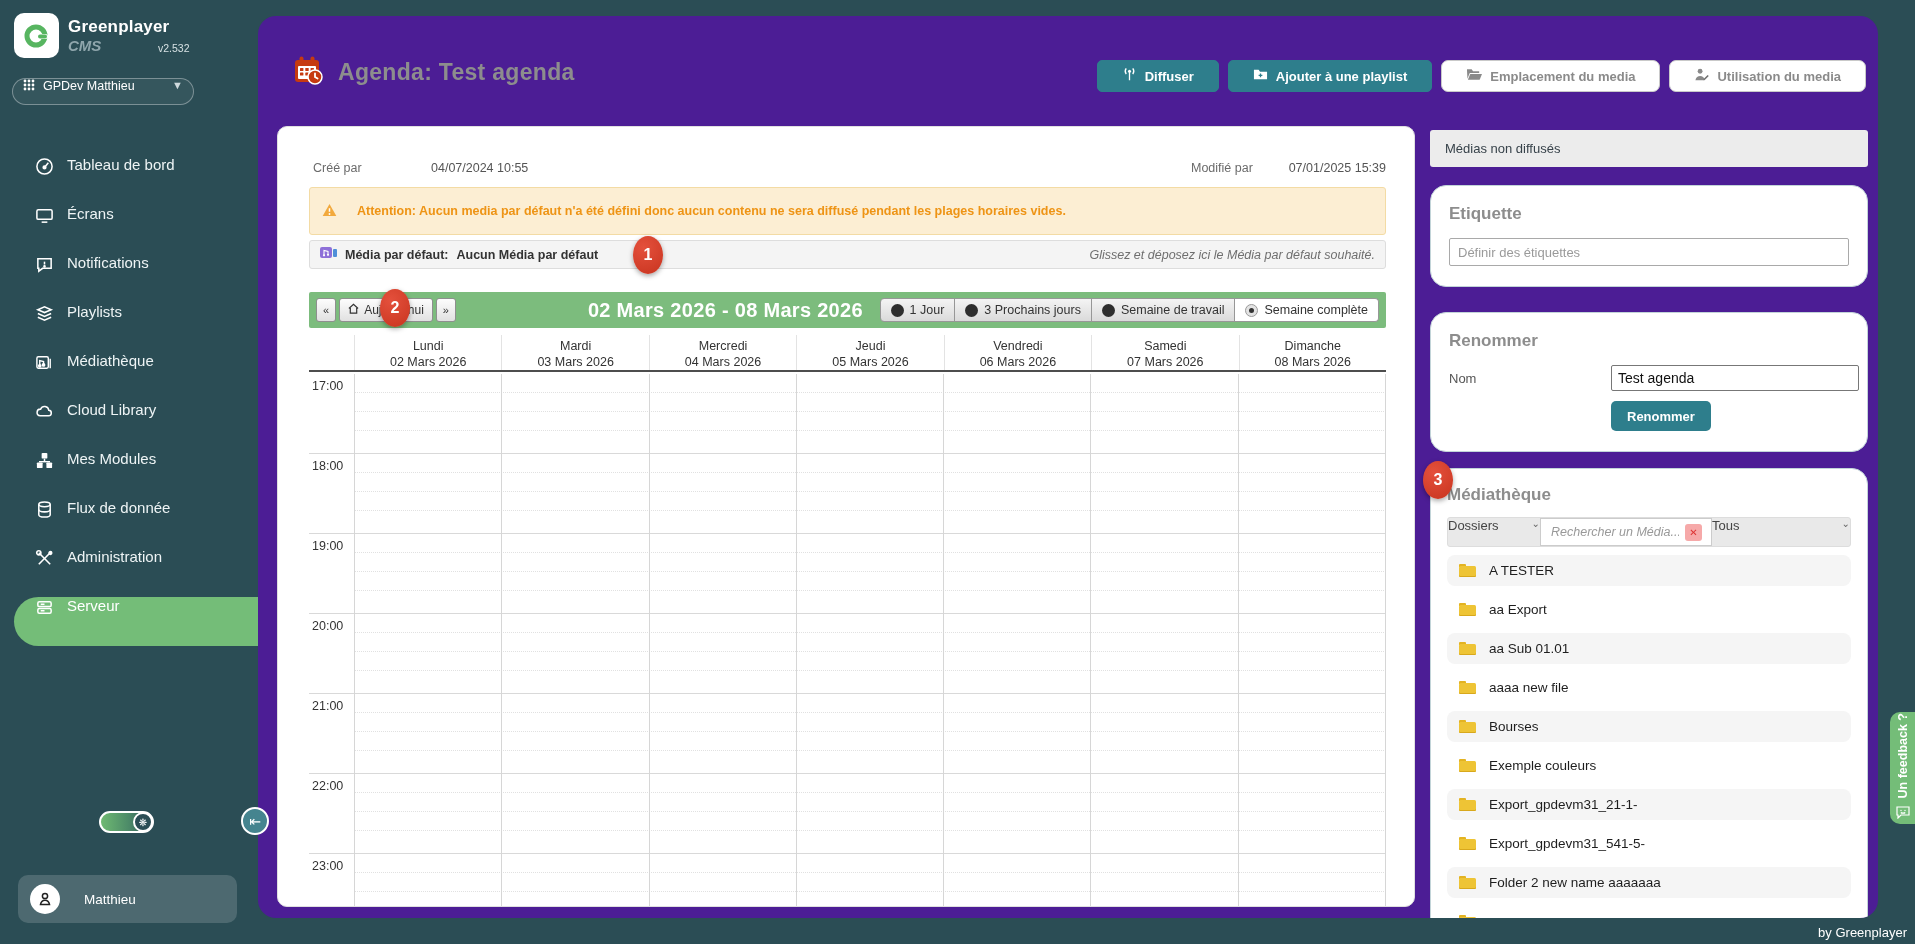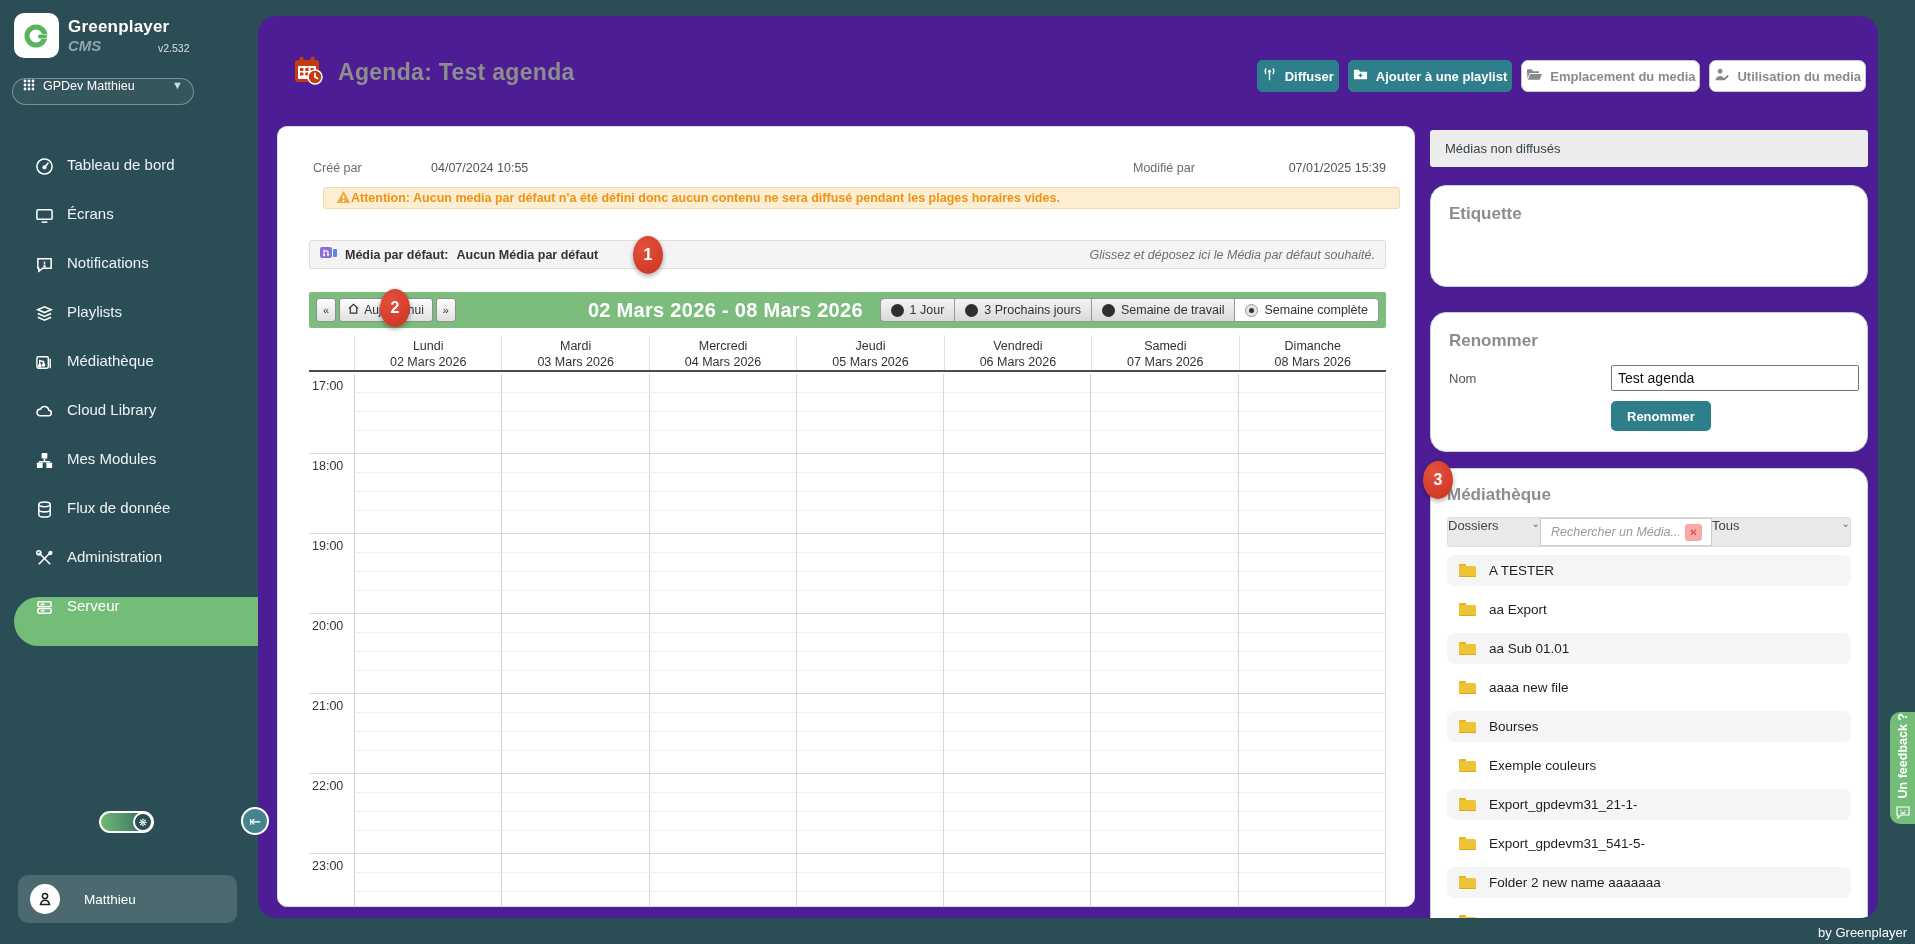--- a/index.html
+++ b/index.html
@@ -24,32 +24,32 @@
   .collapse-btn{position:absolute;left:241px;top:807px;width:28px;height:28px;border-radius:50%;background:#45848f;border:2px solid #fff;color:#fff;font-size:14px;display:flex;align-items:center;justify-content:center;cursor:pointer;z-index:5;}
   .user-chip{position:absolute;left:18px;top:875px;width:219px;height:48px;background:rgba(255,255,255,.16);border-radius:10px;display:flex;align-items:center;gap:24px;padding-left:12px;cursor:pointer;}
   .avatar{width:30px;height:30px;border-radius:50%;background:#fff;display:flex;align-items:center;justify-content:center;}
   .user-name{font-size:13.5px;color:#fff;}
 
   
   .card{position:absolute;left:258px;top:16px;width:1620px;height:902px;background:#4c1d95;border-radius:18px;overflow:hidden;}
   .title-row{position:absolute;left:34px;top:38px;display:flex;align-items:center;gap:14px;}
   .page-title{font-size:23px;font-weight:bold;color:#8d8d8d;letter-spacing:.3px;}
   .hdr-btns{position:absolute;right:12px;top:44px;display:flex;align-items:center;gap:9px;}
-  .btn{display:flex;align-items:center;gap:8px;height:32px;padding:0 4px;border-radius:5px;font-size:13px;font-weight:bold;cursor:pointer;white-space:nowrap;}
+  .btn{display:flex;align-items:center;gap:8px;height:32px;padding:0 24px;border-radius:5px;font-size:13px;font-weight:bold;cursor:pointer;white-space:nowrap;}
   .btn.solid{background:#2e7e8c;color:#fff;border:1px solid #2e7e8c;}
   .btn.outline{background:#fff;color:#8a8a8a;border:1px solid #c9c9c9;border-radius:7px;font-weight:bold;}
 
   
   .cal{position:absolute;left:19px;top:110px;width:1138px;height:781px;border:1px solid #e0e0e0;border-radius:10px;background:#fff;overflow:hidden;}
   .meta-row{position:absolute;left:31px;top:34px;width:1077px;height:16px;font-size:12.5px;color:#6b6b6b;}
   .meta-row .m1{position:absolute;left:4px;}
   .meta-row .m2{position:absolute;left:122px;color:#555;}
-  .meta-row .m3{position:absolute;left:824px;}
+  .meta-row .m3{position:absolute;left:882px;}
   .meta-row .m4{position:absolute;right:0;color:#555;}
-  .warn{position:absolute;left:31px;top:60px;width:1077px;height:22px;background:#fceed3;border:1px solid #f3dba4;border-radius:3px;display:flex;align-items:center;gap:0;padding:0 12px;font-size:12.5px;font-weight:bold;color:#ee9415;margin-left:14px;}
+  .warn{position:absolute;left:31px;top:60px;width:1077px;height:48px;background:#fceed3;border:1px solid #f3dba4;border-radius:3px;display:flex;align-items:center;gap:20px;padding:0 12px;font-size:12.5px;font-weight:bold;color:#ee9415;}
   .dmedia{position:absolute;left:31px;top:113px;width:1077px;height:29px;background:#f4f4f4;border:1px solid #ddd;border-radius:3px;display:flex;align-items:center;gap:8px;padding:0 10px;font-size:12.5px;color:#333;}
   .dmedia b{font-weight:bold;}
   .dmedia .hint{margin-left:auto;font-style:italic;color:#6f6f6f;font-weight:normal;}
 
   .cal-toolbar{position:absolute;left:31px;top:165px;width:1077px;height:36px;background:#7cbc7d;border-radius:2px;display:flex;align-items:center;padding:0 7px;}
   .tb-btn{height:24px;background:linear-gradient(#fdfdfd,#e1e1e1);border:1px solid #8f8f8f;border-radius:3px;color:#333;font-size:12px;display:flex;align-items:center;gap:5px;padding:0 8px;cursor:pointer;}
   .tb-btn.sm{padding:0 6px;font-size:11px;}
   .tb-left{display:flex;gap:3px;align-items:center;}
   .cal-range{margin-left:132px;font-size:20px;font-weight:bold;color:#fff;letter-spacing:.3px;}
   .views{margin-left:auto;display:flex;}
@@ -480,20 +480,21 @@
       </div>
     </section>
 
     <section class="rpanel">
       <div class="undiff">
           <span>Médias non diffusés</span>
         </div>
 
       <div class="pcard card-etq">
         <h3>Etiquette</h3>
+        <input class="etq-input" placeholder="Définir des étiquettes" style="">
       </div>
 
       <div class="pcard card-ren">
         <h3>Renommer</h3>
         <div class="ren-row">
           <span class="ren-label">Nom</span>
           <input class="ren-input" value="Test agenda" style="">
         </div>
         <button class="ren-btn">Renommer</button>
       </div>

